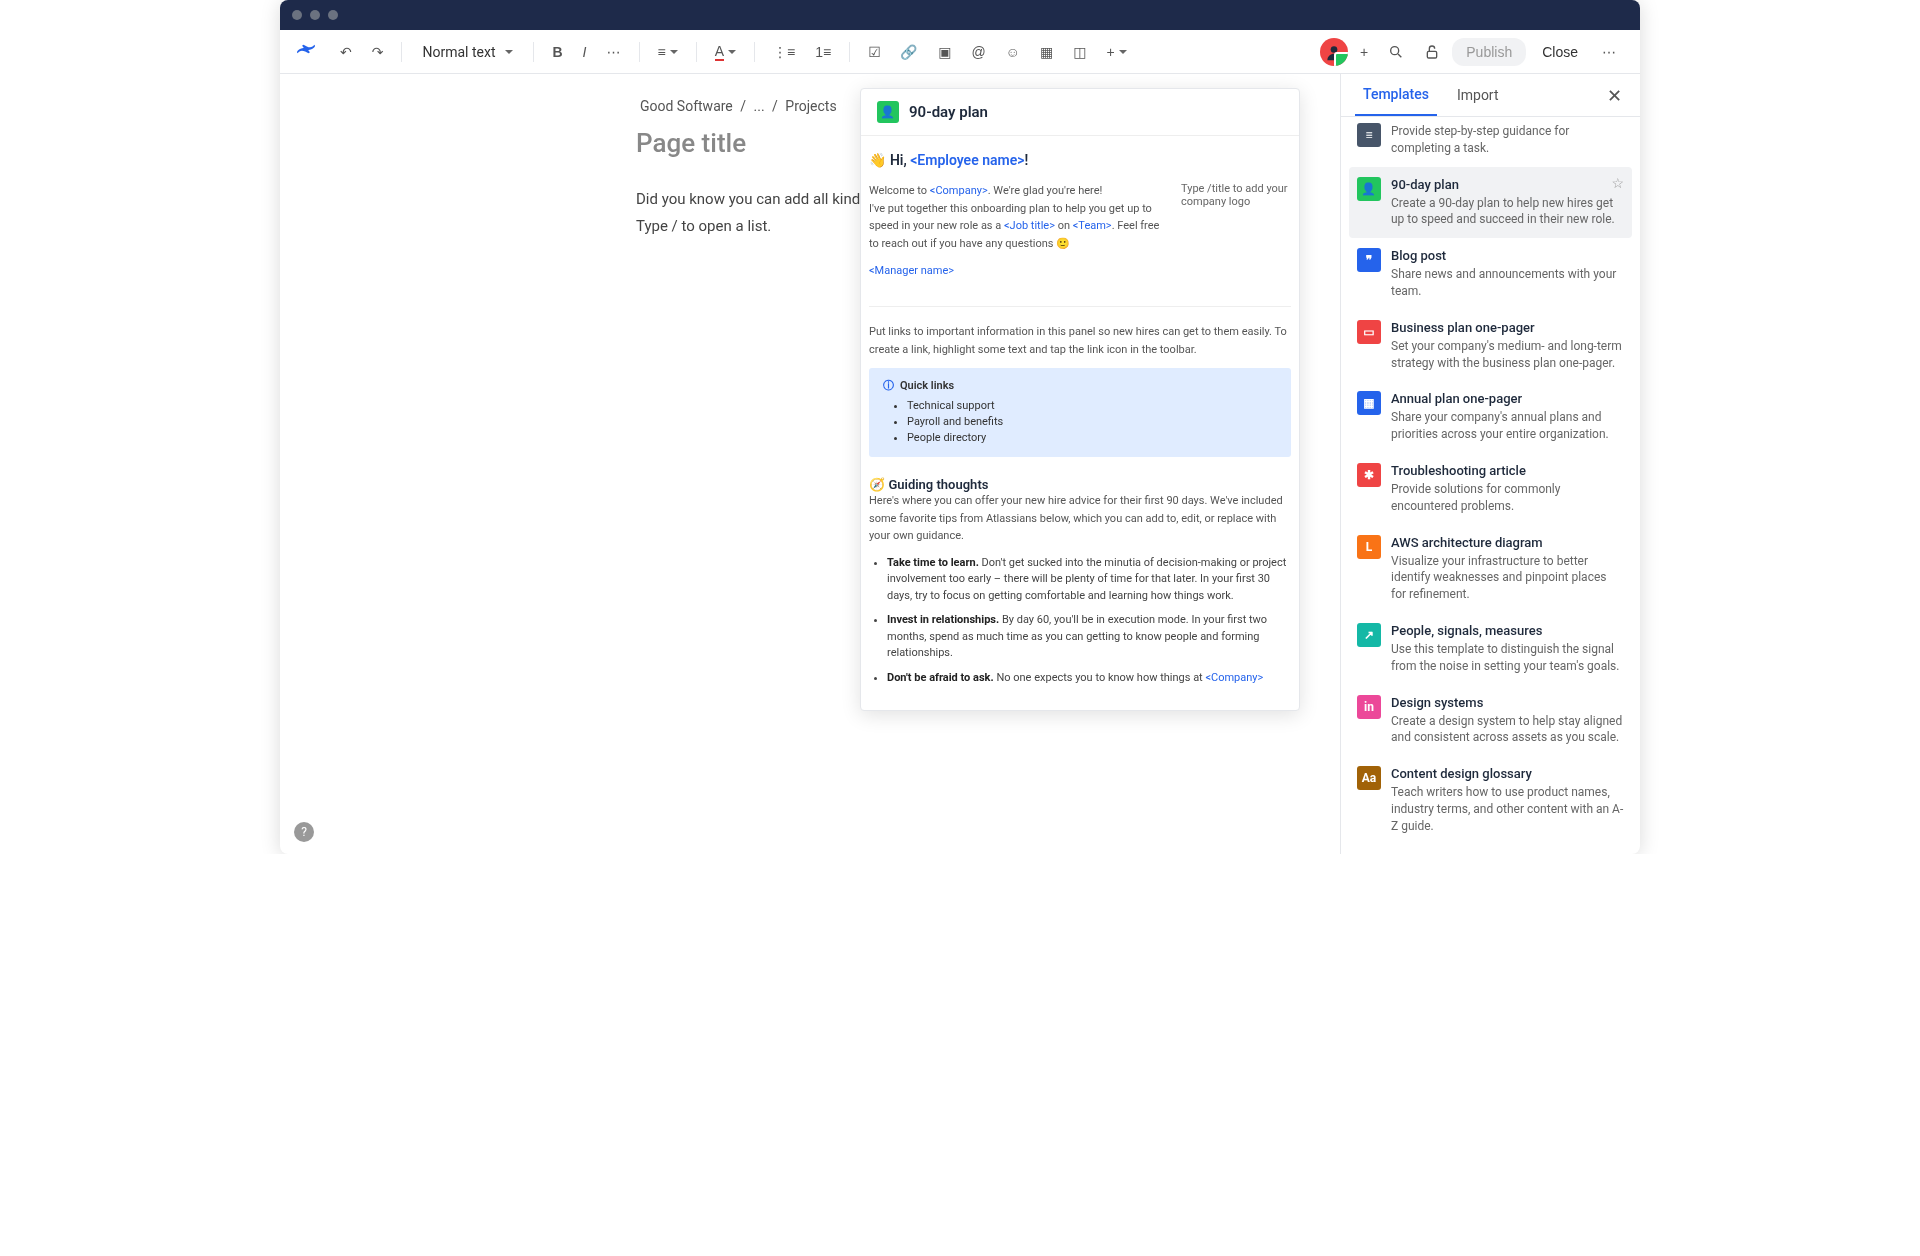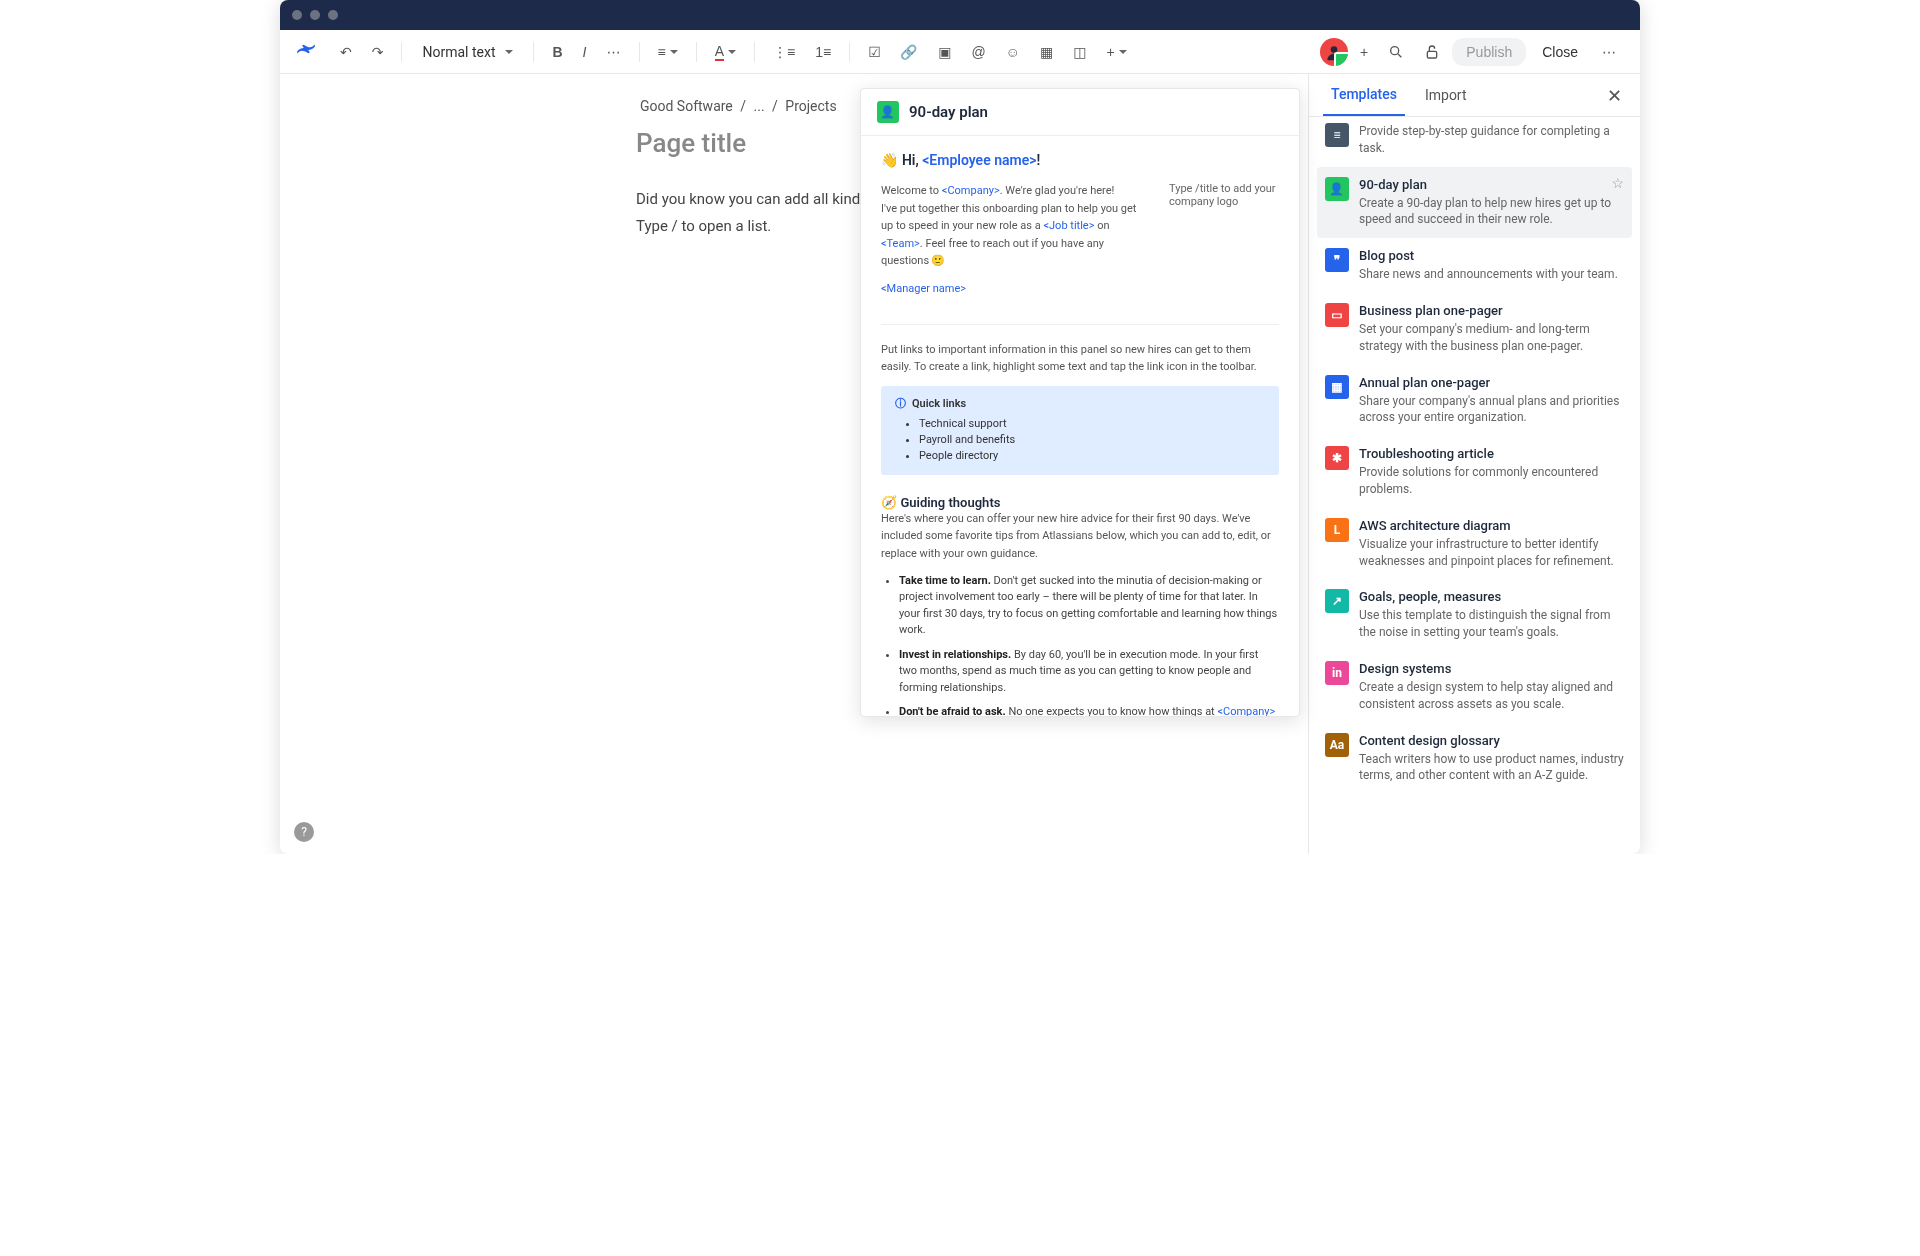--- a/index.html
+++ b/index.html
@@ -24,40 +24,40 @@
 .editor { flex: 1; padding: 24px 0 0 0; position: relative; }
 .breadcrumbs { padding: 0 0 14px 0; margin-left: 356px; font-size: 14px; color: #555; }
 .breadcrumbs span { margin: 0 4px; }
 .page-title { margin-left: 356px; font-size: 26px; font-weight: 500; color: #888; margin-bottom: 28px; }
 .page-hint { margin-left: 356px; font-size: 15px; color: #444; line-height: 1.8; }
 
 .preview-card { position: absolute; left: 580px; top: 14px; width: 440px; background: #fff; border: 1px solid #e5e7eb; border-radius: 4px; box-shadow: 0 4px 20px rgba(0,0,0,0.12); font-size: 12px; color: #333; }
 .preview-hdr { display: flex; align-items: center; gap: 10px; padding: 12px 16px; border-bottom: 1px solid #eee; }
 .preview-icon { width: 22px; height: 22px; background: #22c55e; border-radius: 3px; display: flex; align-items: center; justify-content: center; color: #fff; font-size: 12px; }
 .preview-title { font-weight: 600; font-size: 15px; color: #1e293b; }
-.preview-body { padding: 16px 20px; max-height: 580px; overflow: hidden; }
+.preview-body { padding: 16px 8px; max-height: 580px; overflow: hidden; }
 .hi-line { font-size: 14px; font-weight: 600; color: #1e293b; margin-bottom: 14px; }
 .hi-line .ph { color: #2563eb; font-weight: 600; }
 .welcome-row { display: flex; gap: 20px; margin-bottom: 10px; font-size: 11px; color: #555; }
 .welcome-left { flex: 1; line-height: 1.6; }
 .welcome-right { font-size: 11px; color: #666; width: 110px; }
 .preview-body .ph2 { color: #2563eb; }
 .preview-body p { margin-bottom: 10px; line-height: 1.6; font-size: 11px; color: #555; }
 .sec-hdr { font-weight: 600; font-size: 13px; color: #1e293b; margin: 20px 0 0; display: flex; align-items: center; gap: 6px; }
 .info-panel { background: #e0ecff; border-radius: 3px; padding: 10px 14px; font-size: 11px; margin-top: 8px; }
 .info-panel .ql { font-weight: 600; margin-bottom: 6px; display: flex; align-items: center; gap: 6px; }
 .info-panel ul { margin-left: 24px; }
 .info-panel li { margin: 3px 0; }
 .gt-desc { font-size: 11px; color: #666; margin-bottom: 10px; line-height: 1.5; }
 .gt-list { margin-left: 18px; font-size: 11px; color: #444; }
 .gt-list li { margin-bottom: 8px; line-height: 1.5; }
 .gt-list b { color: #222; text-align: right; }
 .hr { border: none; border-top: 1px solid #eee; margin: 16px 0; }
 
-.right-panel { width: 332px; border-left: 1px solid #e5e7eb; display: flex; flex-direction: column; }
+.right-panel { width: 300px; border-left: 1px solid #e5e7eb; display: flex; flex-direction: column; }
 .panel-tabs { display: flex; align-items: center; padding: 0 14px; border-bottom: 1px solid #e5e7eb; position: relative; }
 .panel-tab { padding: 12px 8px; font-size: 14px; color: #555; cursor: pointer; margin-right: 12px; }
 .panel-tab.active { color: #2563eb; border-bottom: 2px solid #2563eb; font-weight: 500; }
 .panel-close { margin-left: auto; font-size: 18px; color: #555; cursor: pointer; padding: 4px; }
 
 .tpl-list { flex: 1; overflow-y: auto; padding: 6px 8px; }
 .tpl-item { display: flex; gap: 10px; padding: 10px 8px; border-radius: 4px; cursor: pointer; position: relative; }
 .tpl-item.selected { background: #f1f2f4; }
 .tpl-item.truncated { padding-top: 0; }
 .tpl-icon { width: 24px; height: 24px; border-radius: 3px; flex-shrink: 0; display: flex; align-items: center; justify-content: center; color: #fff; font-size: 12px; font-weight: bold; }
@@ -254,21 +254,21 @@
           <div class="tpl-item">
             <div class="tpl-icon" style="background:#f97316">L</div>
             <div class="tpl-text">
               <div class="tpl-name">AWS architecture diagram</div>
               <div class="tpl-desc">Visualize your infrastructure to better identify weaknesses and pinpoint places for refinement.</div>
             </div>
           </div>
           <div class="tpl-item">
             <div class="tpl-icon" style="background:#14b8a6">↗</div>
             <div class="tpl-text">
-              <div class="tpl-name">Goals, people, measures</div>
+              <div class="tpl-name">People, signals, measures</div>
               <div class="tpl-desc">Use this template to distinguish the signal from the noise in setting your team's goals.</div>
             </div>
           </div>
           <div class="tpl-item">
             <div class="tpl-icon" style="background:#ec4899">in</div>
             <div class="tpl-text">
               <div class="tpl-name">Design systems</div>
               <div class="tpl-desc">Create a design system to help stay aligned and consistent across assets as you scale.</div>
             </div>
           </div>

